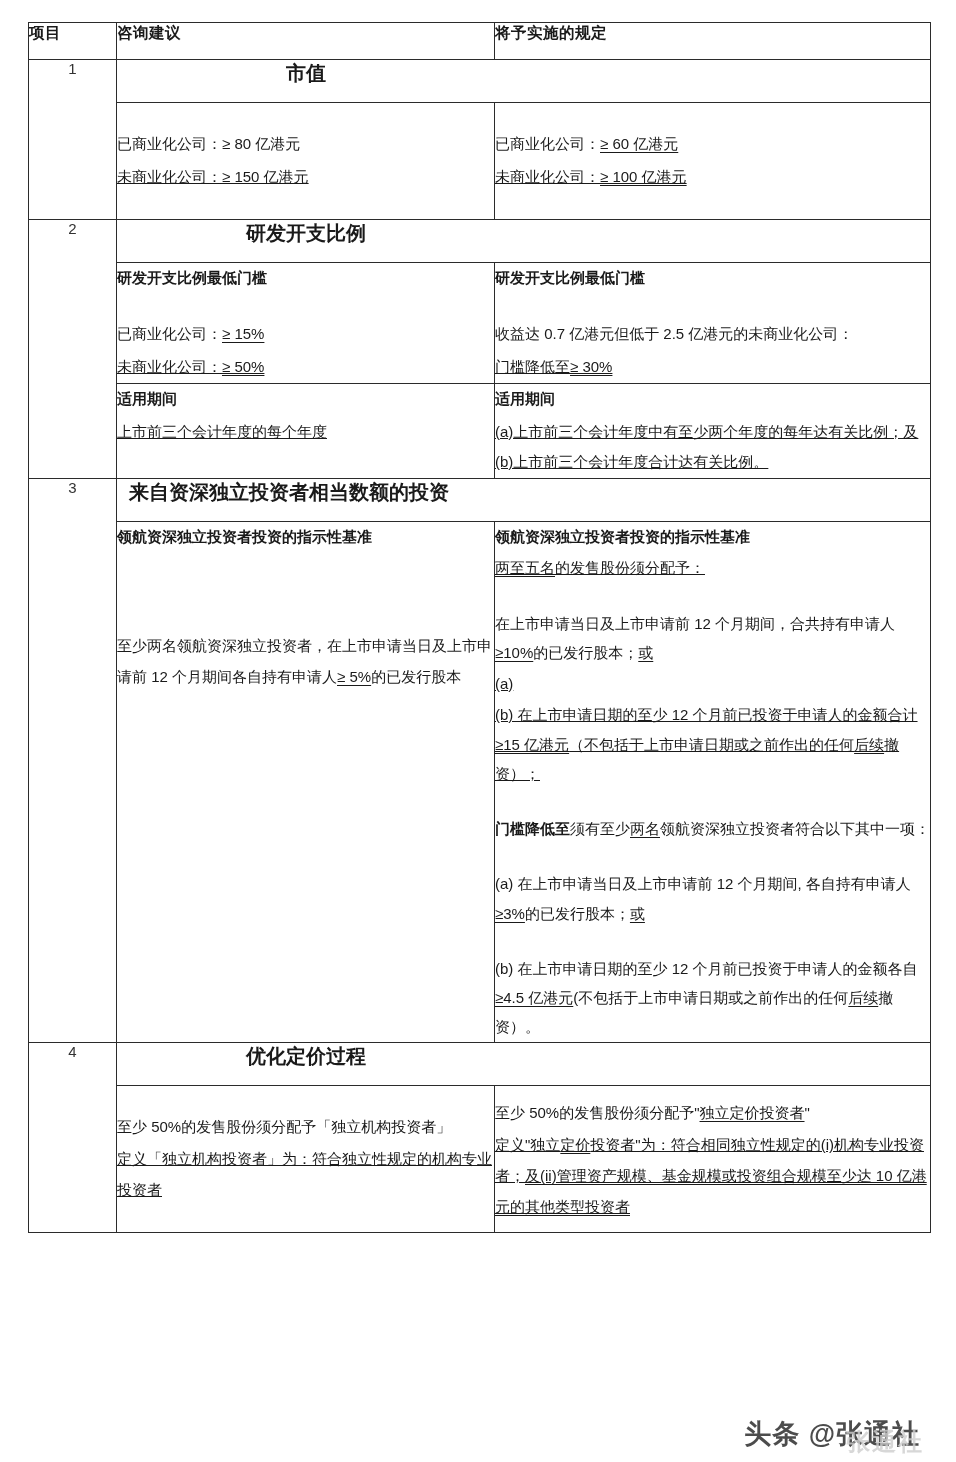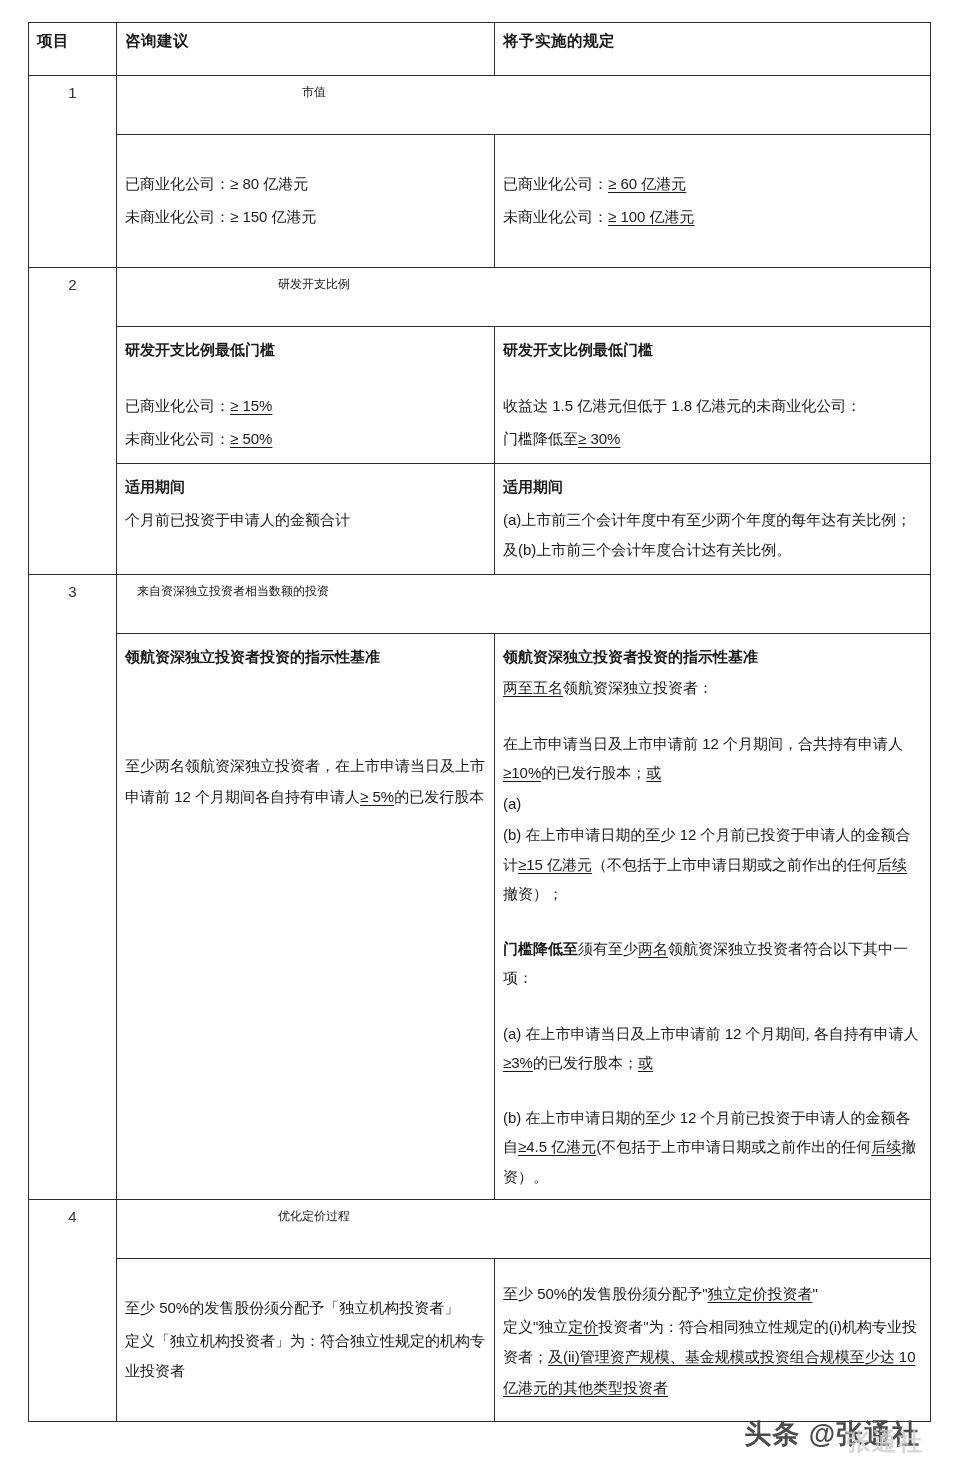--- a/index.html
+++ b/index.html
@@ -19,21 +19,21 @@
   }
   table.grid{
     border-collapse:collapse;
     width:902px;
     table-layout:fixed;
     font-size:15px;
   }
   table.grid td, table.grid th{
     border:1px solid #2b2b2b;
     vertical-align:top;
-    padding:8px;
+    padding:0;
     background:#fff;
   }
   col.c-item{width:88px;}
   col.c-mid{width:378px;}
   col.c-right{width:436px;}
 
   
   .hdr td{
     background:#dae2e9;
     height:36px;
@@ -49,22 +49,22 @@
     text-align:center;
     vertical-align:middle;
     font-size:15px;
     color:#333;
   }
 
   
   .sectiontitle{
     height:42px;
     vertical-align:middle;
-    font-weight:normal;
-    font-size:12px;
+    font-weight:bold;
+    font-size:20px;
     padding:0;
   }
   .sectiontitle .inner{
     width:378px;
     text-align:center;
     box-sizing:border-box;
     padding:0 8px;
   }
   .sectiontitle.left .inner{
     width:auto;
@@ -76,21 +76,21 @@
     padding:12px 14px 14px 14px;
     line-height:2.05;
     font-size:15px;
   }
   .cell.tight{line-height:1.95;}
   .cell .b{font-weight:bold;}
   .u{text-decoration:underline;text-underline-offset:3px;}
   .blankgap{display:block;height:26px;}
   .smallgap{display:block;height:12px;}
   p{margin:0;}
-  p + p{margin-top:2px;}
+  p + p{margin-top:2px;text-decoration:underline;}
 
   .watermark{
     position:absolute;
     right:36px;
     bottom:10px;
     font-size:27px;
     font-weight:bold;
     color:#3d3d3d;
     letter-spacing:1px;
     white-space:nowrap;
@@ -156,28 +156,28 @@
       <tr>
         <td class="cell">
           <p class="b">研发开支比例最低门槛</p>
           <span class="blankgap"></span>
           <p><span>已商业化公司：</span><span class="u">≥ 15%</span></p>
           <p><span>未商业化公司：</span><span class="u">≥ 50%</span></p>
         </td>
         <td class="cell">
           <p class="b">研发开支比例最低门槛</p>
           <span class="blankgap"></span>
-          <p>收益达 1.5 亿港元但低于 1.8 亿港元的未商业化公司：</p>
+          <p>收益达 0.7 亿港元但低于 2.5 亿港元的未商业化公司：</p>
           <p><span>门槛降低至</span><span class="u">≥ 30%</span></p>
         </td>
       </tr>
       <tr>
         <td class="cell">
           <p class="b">适用期间</p>
-          <p>个月前已投资于申请人的金额合计</p>
+          <p>上市前三个会计年度的每个年度</p>
           <span class="smallgap"></span>
         </td>
         <td class="cell">
           <p class="b">适用期间</p>
           <p>(a)上市前三个会计年度中有至少两个年度的每年达有关比例；及(b)上市前三个会计年度合计达有关比例。</p>
         </td>
       </tr>
 
       <tr>
         <td class="itemcell" rowspan="2">3</td>
@@ -188,21 +188,21 @@
       <tr>
         <td class="cell">
           <p class="b">领航资深独立投资者投资的指示性基准</p>
           <span class="blankgap"></span>
           <span class="blankgap"></span>
           <span class="blankgap"></span>
           <p><span>至少两名领航资深独立投资者，在上市申请当日及上市申请前 12 个月期间各自持有申请人</span><span class="u">≥ 5%</span><span>的已发行股本</span></p>
         </td>
         <td class="cell tight">
           <p class="b">领航资深独立投资者投资的指示性基准</p>
-          <p><span class="u">两至五名</span><span>领航资深独立投资者：</span></p>
+          <p><span class="u">两至五名</span><span>的发售股份须分配予：</span></p>
           <span class="blankgap"></span>
           <p><span>在上市申请当日及上市申请前 12 个月期间，合共持有申请人</span><span class="u">≥10%</span><span>的已发行股本；</span><span class="u">或</span></p>
           <p>(a)</p>
           <p><span>(b)  在上市申请日期的至少 12 个月前已投资于申请人的金额合计</span><span class="u">≥15 亿港元</span><span>（不包括于上市申请日期或之前作出的任何</span><span class="u">后续</span><span>撤资）；</span></p>
           <span class="blankgap"></span>
           <p><span class="b">门槛降低至</span><span>须有至少</span><span class="u">两名</span><span>领航资深独立投资者符合以下其中一项：</span></p>
           <span class="blankgap"></span>
           <p><span>(a)  在上市申请当日及上市申请前 12 个月期间, 各自持有申请人</span><span class="u">≥3%</span><span>的已发行股本；</span><span class="u">或</span></p>
           <span class="blankgap"></span>
           <p><span>(b) 在上市申请日期的至少 12 个月前已投资于申请人的金额各自</span><span class="u">≥4.5 亿港元</span><span>(不包括于上市申请日期或之前作出的任何</span><span class="u">后续</span><span>撤资）。</span></p>

